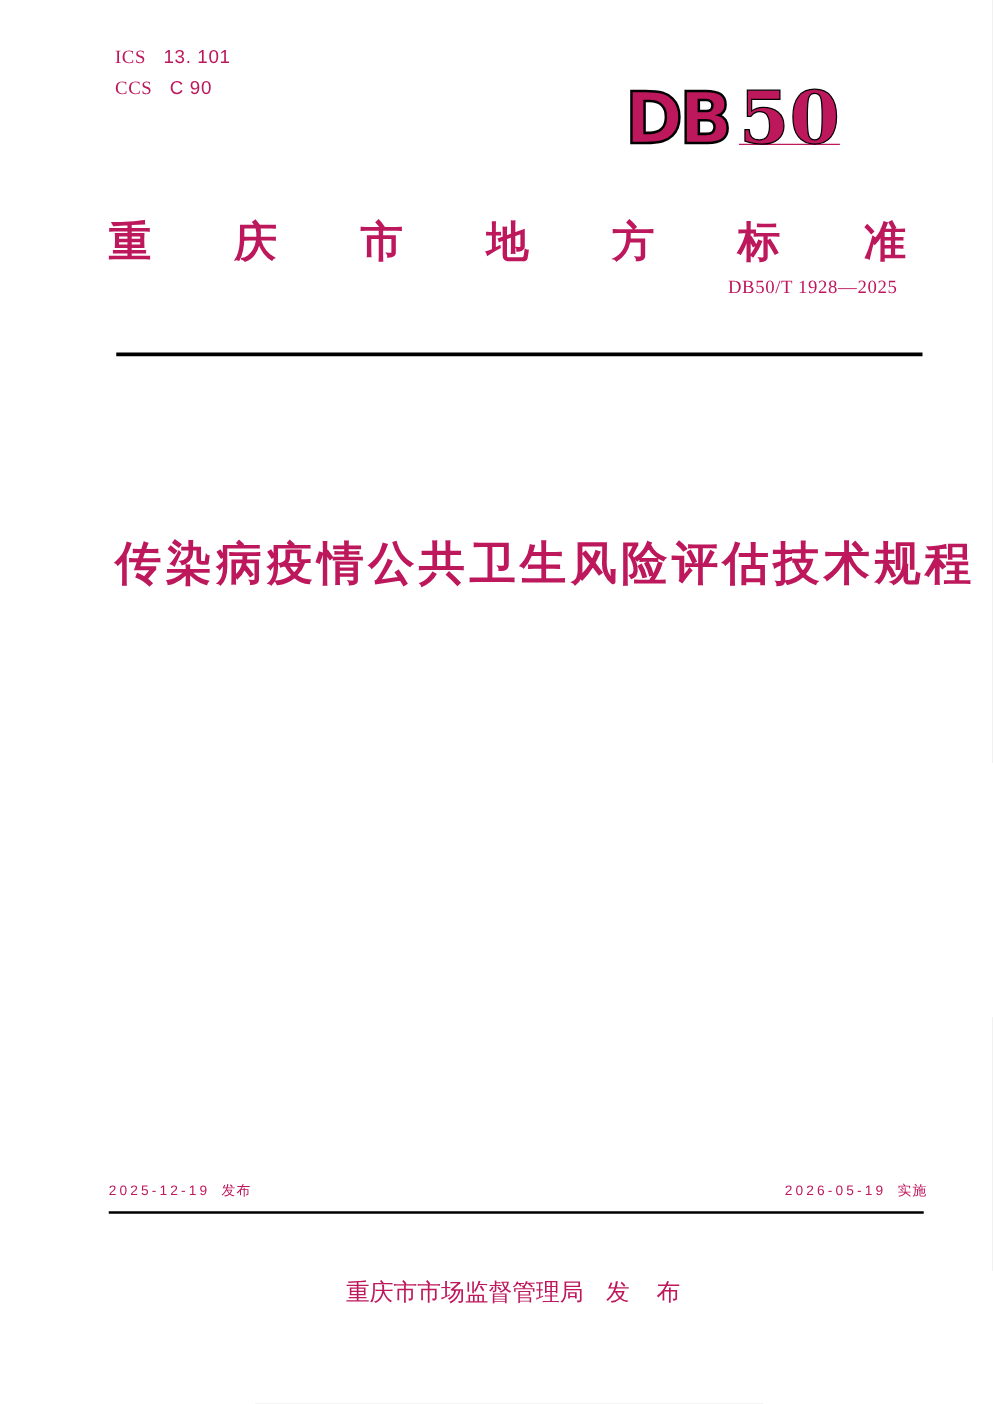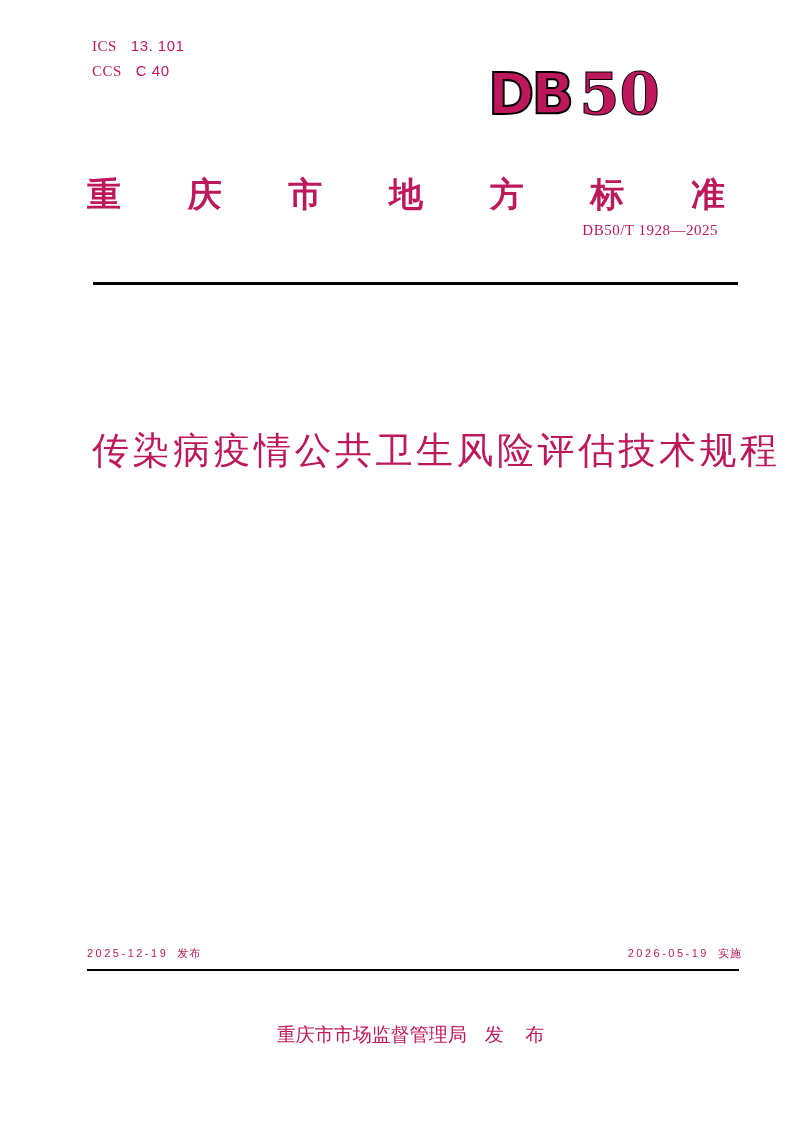--- a/index.html
+++ b/index.html
@@ -34,25 +34,26 @@
   }
   .ics-line .code-value {
     font-family: "Liberation Sans", sans-serif;
     margin-left: 14px;
     letter-spacing: 0.5px;
   }
 
   
   .logo {
     position: absolute;
-    left: 488px;
+    left: 500px;
     top: 64px;
     white-space: nowrap;
     line-height: 60px;
     height: 60px;
+    text-decoration: underline;
   }
   .logo-db {
     font-family: "DejaVu Sans", sans-serif;
     font-weight: 900;
     font-size: 56px;
     letter-spacing: -3px;
     -webkit-text-stroke: 2px #000;
     display: inline-block;
     transform: scaleY(1.02);
   }
@@ -94,21 +95,21 @@
 
   
   .doc-title {
     position: absolute;
     left: 92px;
     top: 430px;
     width: 646px;
     text-align: center;
     font-size: 37px;
     line-height: 42px;
-    font-weight: normal;
+    font-weight: bold;
     letter-spacing: 3.5px;
     white-space: nowrap;
   }
 
   
   .dates-row {
     position: absolute;
     left: 87px;
     top: 943px;
     width: 655px;
@@ -139,21 +140,21 @@
 </head>
 <body>
 
 <div class="page">
 
   <div class="ics-block">
     <div class="ics-line">
       <span class="code-label">ICS</span><span class="code-value">13. 101</span>
     </div>
     <div class="ics-line">
-      <span class="code-label">CCS</span><span class="code-value">C 40</span>
+      <span class="code-label">CCS</span><span class="code-value">C 90</span>
     </div>
   </div>
 
   <div class="logo">
     <span class="logo-db">DB</span><span class="logo-region">50</span>
   </div>
 
   <div class="standard-type" style="display: flex; justify-content: space-between;">
       <span>重</span>
       <span>庆</span>

